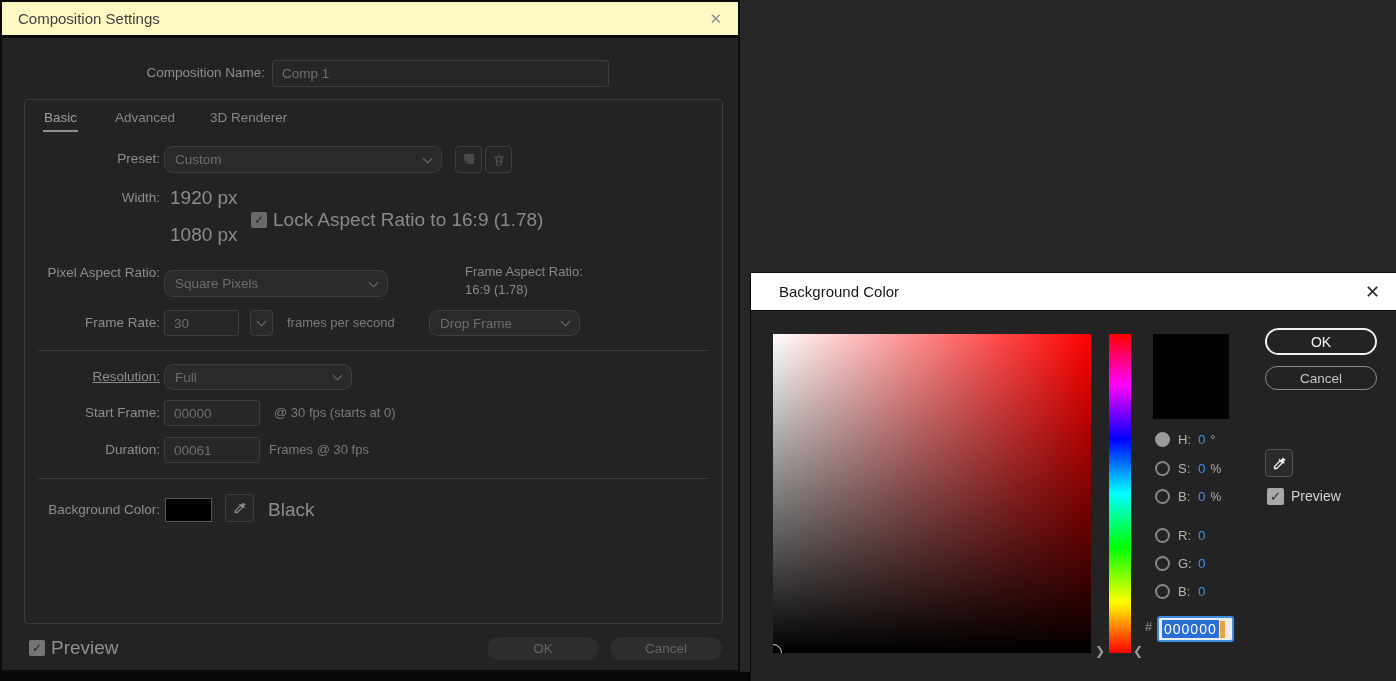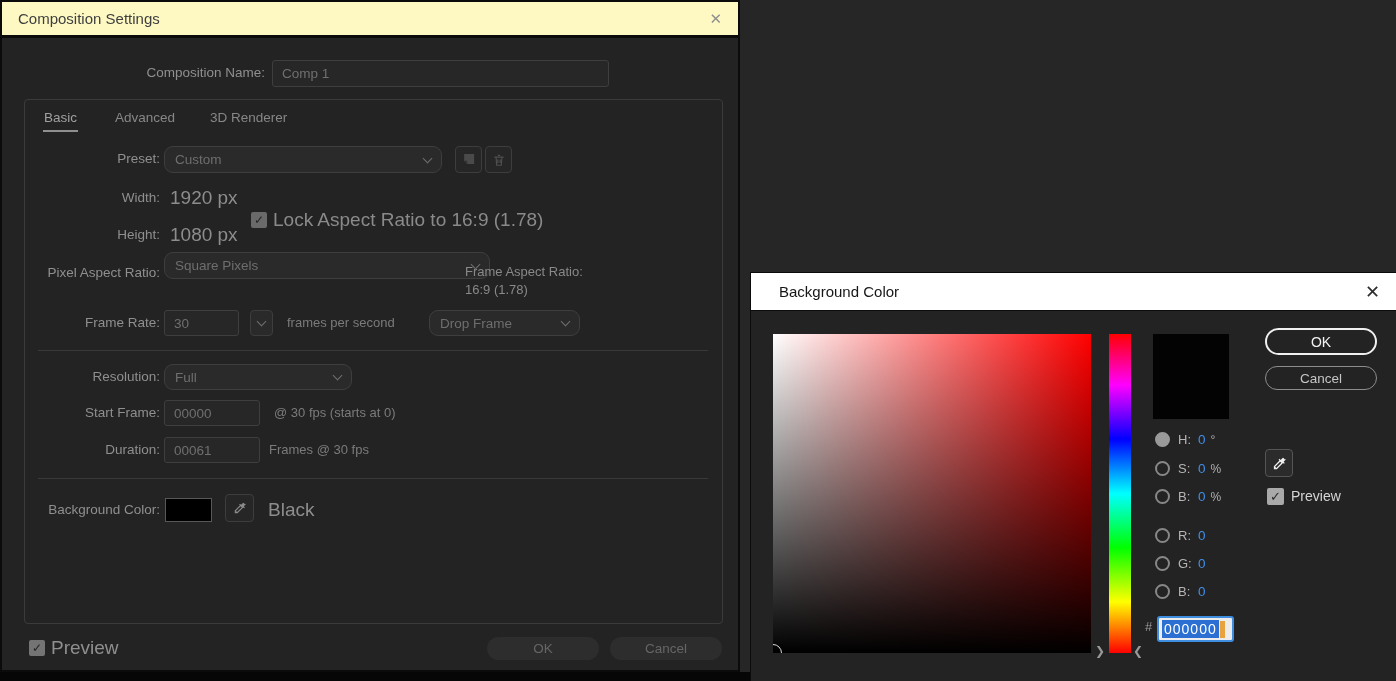--- a/index.html
+++ b/index.html
@@ -122,25 +122,24 @@
       </svg>
     </div>
 
     <div class="lbl" style="left:0; top:183px;">Width:</div>
     <div class="val" style="left:168px; top:183px;">1920 px</div>
     <div class="ckbox" style="position:absolute; left:249px; top:210px; width:16px; height:16px;
          background:#6a6a6a; color:#262626;">
       <span class="ck">✓</span>
     </div>
     <div class="val" style="left:271px; top:205px; color:#8a8a8a;">Lock Aspect Ratio to 16:9 (1.78)</div>
-    <div class="lbl" style="left:0; top:220px;">Height:</div>
     <div class="val" style="left:168px; top:220px;">1080 px</div>
 
     <div class="lbl" style="left:0; top:258px;">Pixel Aspect Ratio:</div>
-    <div class="dd" style="left:162px; top:250px; width:326px; height:27px;">
+    <div class="dd" style="left:162px; top:268px; width:224px; height:27px;">
       <span>Square Pixels</span>
       <span class="chev"></span>
     </div>
     <div class="abs" style="left:463px; top:261px; font-size:13px; line-height:17.5px; color:#898989;">
       <div>Frame Aspect Ratio:</div>
       <div>16:9 (1.78)</div>
     </div>
 
     <div class="lbl" style="left:0; top:308px;">Frame Rate:</div>
     <div class="inp" style="left:162px; top:308px; width:75px; height:26px;">
@@ -150,21 +149,21 @@
       <span class="chev"></span>
     </div>
     <div class="info" style="left:285px; top:308px;">frames per second</div>
     <div class="dd" style="left:427px; top:308px; width:151px; height:26px;">
       <span>Drop Frame</span>
       <span class="chev"></span>
     </div>
 
     <div class="divider" style="top:348px;"></div>
 
-    <div class="lbl" style="left:0; top:362px;">Resolution:</div>
+    <div class="lbl" style="left:0; top:362px;text-decoration:underline;">Resolution:</div>
     <div class="dd" style="left:162px; top:362px; width:188px; height:26px;">
       <span>Full</span>
       <span class="chev"></span>
     </div>
 
     <div class="lbl" style="left:0; top:398px;">Start Frame:</div>
     <div class="inp" style="left:162px; top:398px; width:96px; height:26px;">
       <span>00000</span>
     </div>
     <div class="info" style="left:272px; top:398px;">@ 30 fps (starts at 0)</div>

